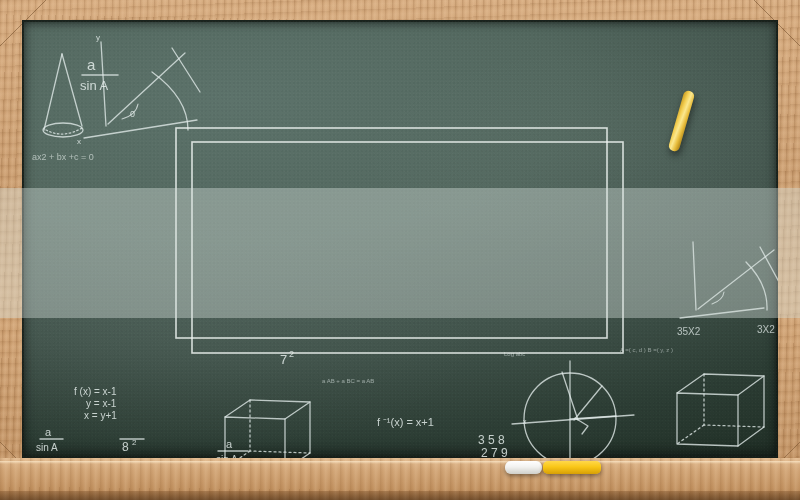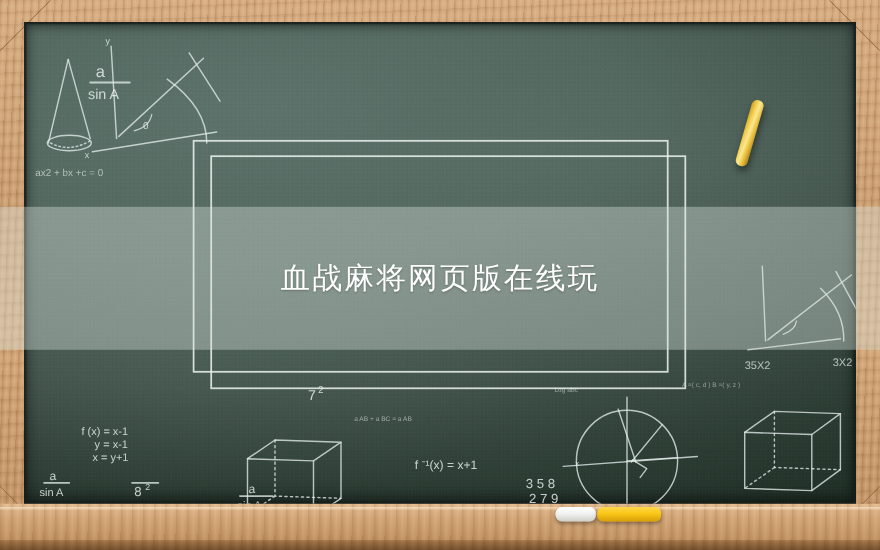--- a/index.html
+++ b/index.html
@@ -250,21 +250,20 @@
     <div class="nested">
       <svg width="756" height="438" viewBox="0 0 756 438" aria-hidden="true">
         <rect x="154" y="108" width="431" height="210" fill="none" stroke="#eef4f2" stroke-opacity=".85" stroke-width="1.6"></rect>
         <rect x="170" y="122" width="431" height="211" fill="none" stroke="#eef4f2" stroke-opacity=".85" stroke-width="1.6"></rect>
       </svg>
     </div>
   </div>
 
   <div class="band"></div>
 
-  <div class="title">血战麻将网页版在线玩</div>
 
   <div class="chalk-stick chalk-float"></div>
 
   <div class="ledge">
     <div class="ledge-hi"></div>
     <div class="ledge-lip"></div>
   </div>
   <div class="chalk-stick chalk-white"></div>
   <div class="chalk-stick chalk-yellow"></div>
 

